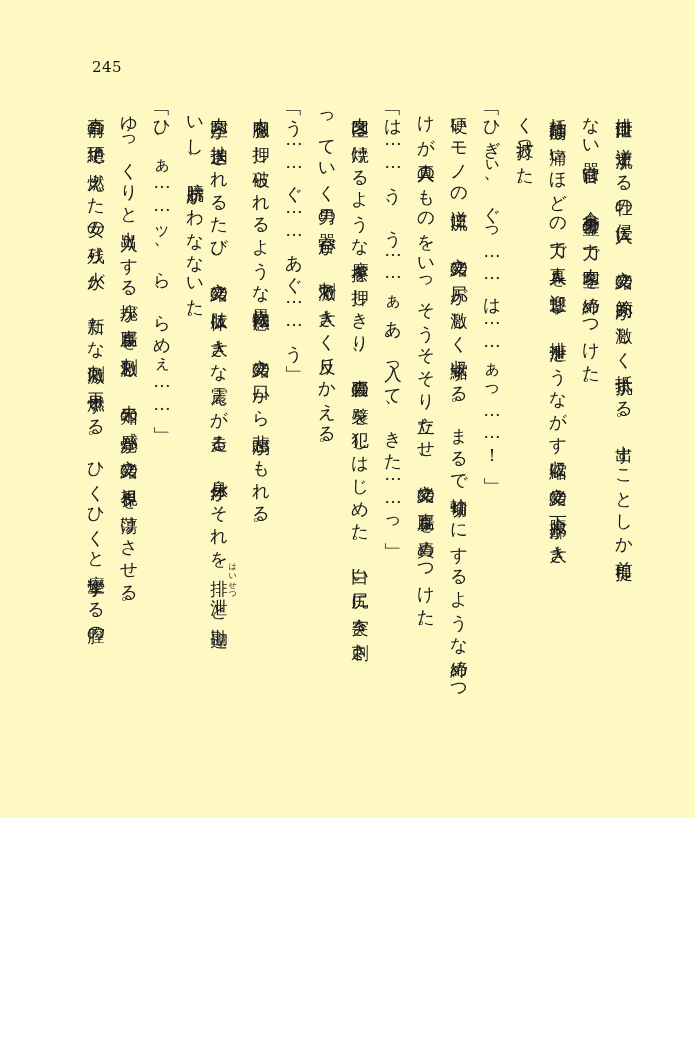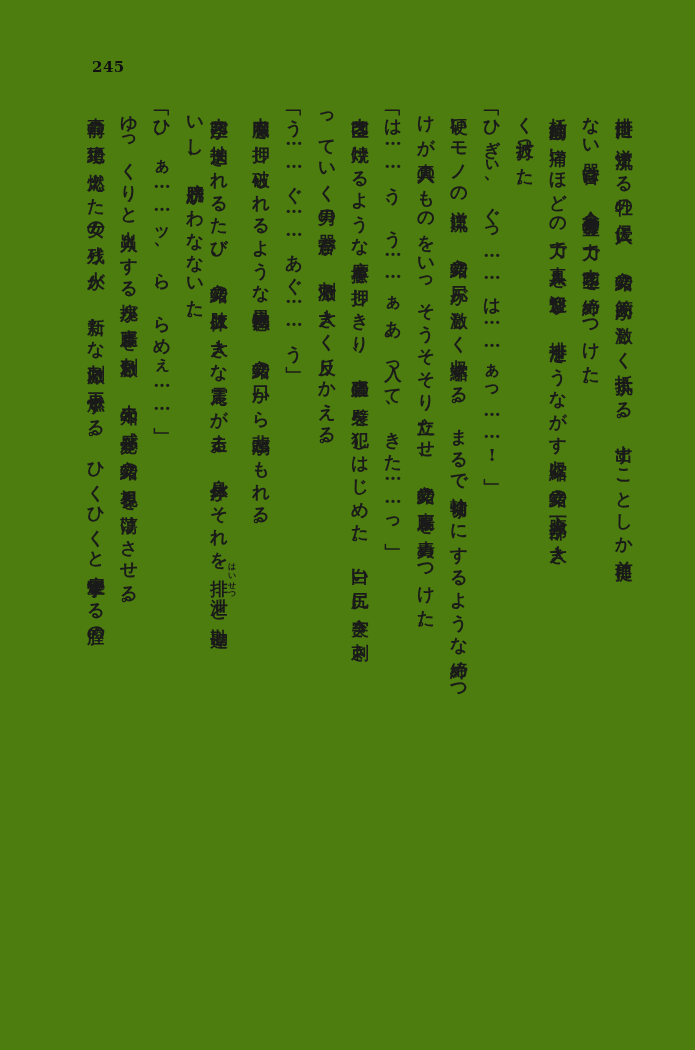--- a/index.html
+++ b/index.html
@@ -3,26 +3,25 @@
 <meta charset="utf-8">
 <style>
   html, body {
     margin: 0;
     padding: 0;
     background: #ffffff;
   }
   .page {
     position: relative;
     width: 695px;
-    height: 1050px;
-    background: #4d7c0f;
+    height: 818px;
+    background: #fef9c3;
     overflow: hidden;
     font-family: "DejaVu Serif", "Liberation Serif", serif;
     color: #111111;
-    font-weight: bold;
   }
   .page-number {
     position: absolute;
     top: 58px;
     left: 92px;
     font-size: 15px;
     letter-spacing: 0.5px;
     color: #111111;
     font-family: "DejaVu Serif", "Liberation Serif", serif;
   }

